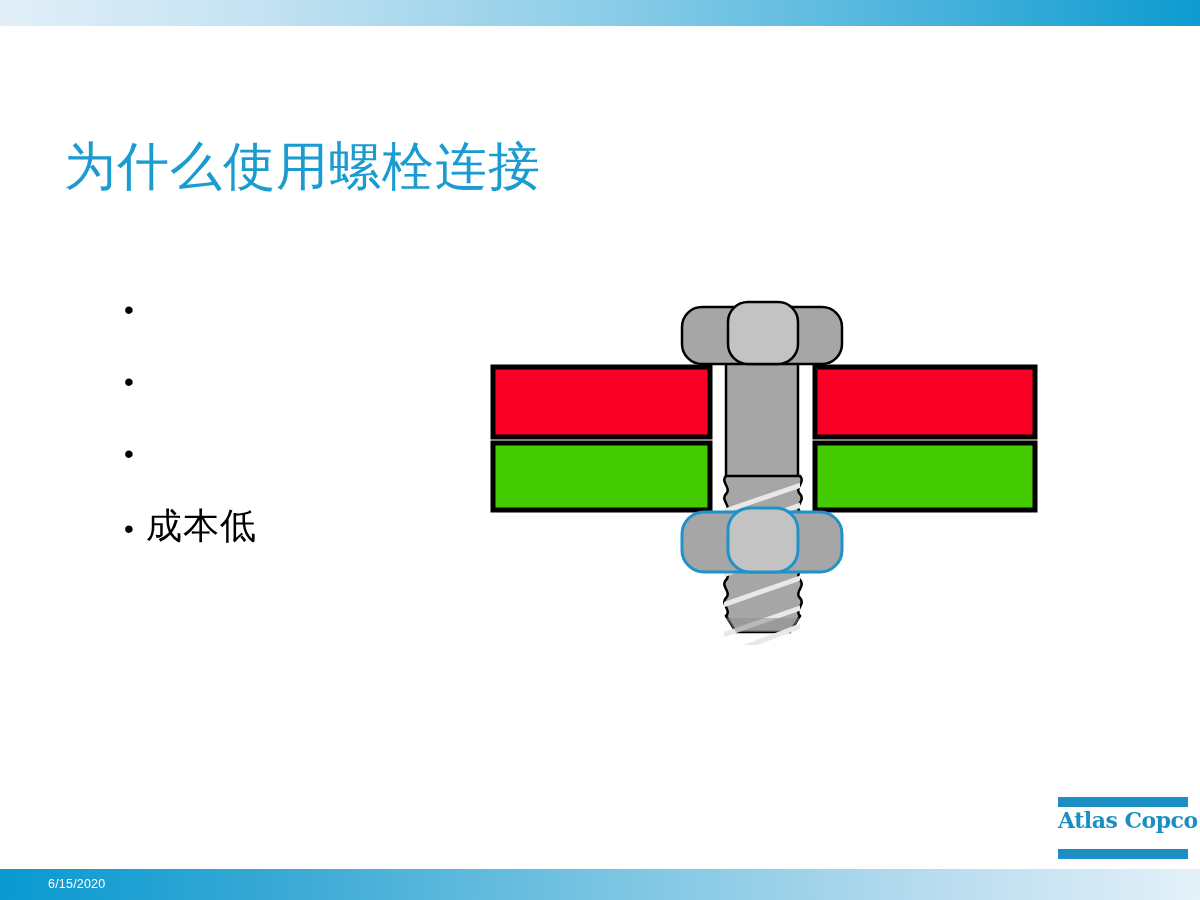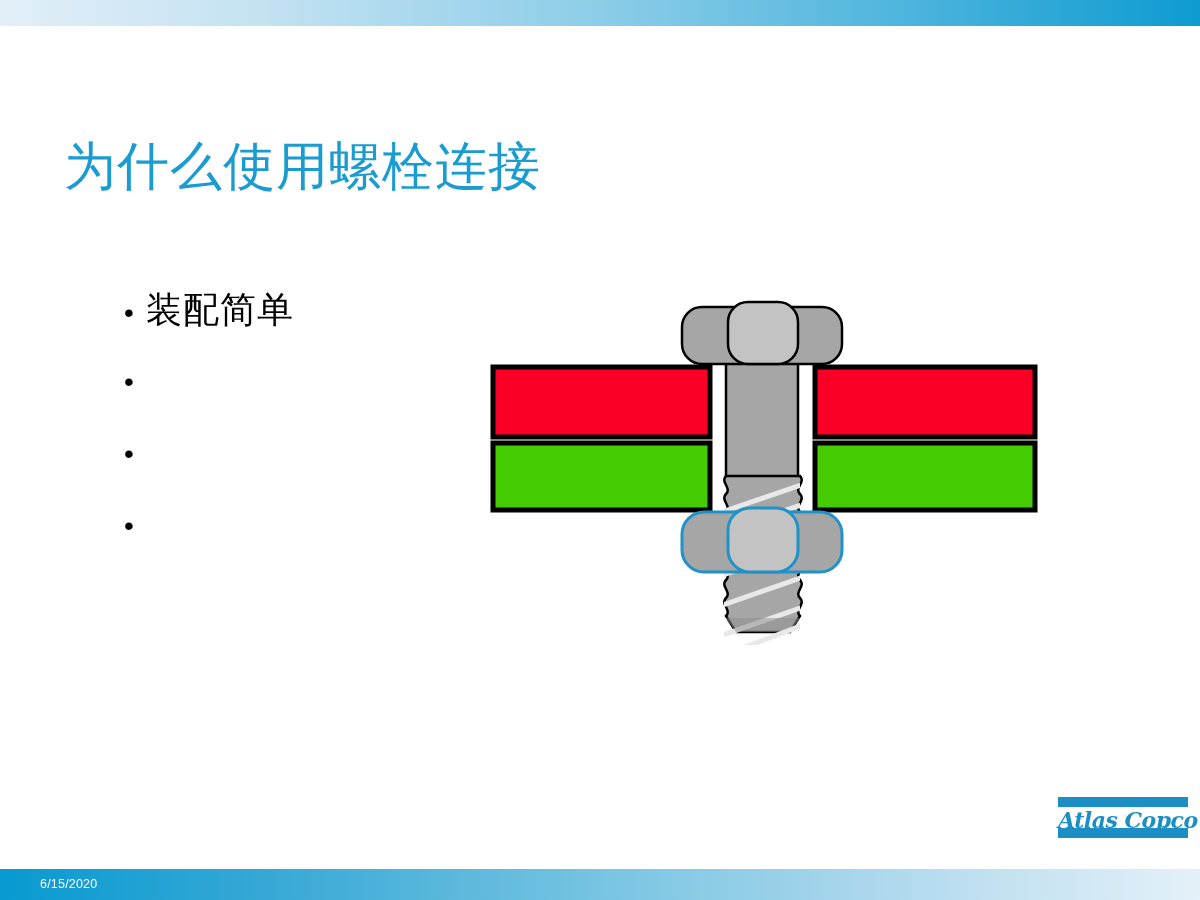--- a/index.html
+++ b/index.html
@@ -24,21 +24,21 @@
     background: linear-gradient(to right, #e2eff8 0%, #c3e2f2 22%, #8ccde8 50%, #4cb4dd 76%, #0d9bd0 100%);
   }
   #bottom-bar {
     position: absolute;
     left: 0; top: 869px;
     width: 1200px; height: 31px;
     background: linear-gradient(to right, #089ad1 0%, #36a8d5 22%, #7cc6e3 52%, #b8dcef 78%, #e4f1f9 100%);
   }
   #footer-date {
     position: absolute;
-    left: 40px; top: 877px;
+    left: 48px; top: 877px;
     font-size: 12.5px;
     color: #ffffff;
     letter-spacing: 0.2px;
     white-space: nowrap;
     text-align: center;
   }
 
   
   #page-title {
     position: absolute;
@@ -89,54 +89,53 @@
     position: absolute;
     left: 1058px; top: 797px;
     width: 130px;
   }
   .logo-bar {
     height: 10px;
     background: #1b8fc4;
     width: 130px;
   }
   .logo-word {
-    height: 21px;
+    height: 42px;
     line-height: 27px;
     font-family: "DejaVu Serif", "Liberation Serif", serif;
-    font-style: italic;
     font-weight: bold;
     font-size: 22px;
     color: #1b8fc4;
     letter-spacing: -0.5px;
     white-space: nowrap;
     text-align: center;
   }
 </style>
 </head>
 <body>
 
 <div id="slide">
 
   <div id="top-bar"></div>
 
   <div id="page-title">为什么使用螺栓连接</div>
 
   <div id="bullet-list">
     <div class="bullet-row">
       <span class="bullet-dot">•</span>
-      <span class="bullet-text">装配简单</span>
-    </div>
-    <div class="bullet-row">
-      <span class="bullet-dot">•</span>
-    </div>
-    <div class="bullet-row">
-      <span class="bullet-dot">•</span>
-    </div>
-    <div class="bullet-row">
-      <span class="bullet-dot">•</span>
+    </div>
+    <div class="bullet-row">
+      <span class="bullet-dot">•</span>
+    </div>
+    <div class="bullet-row">
+      <span class="bullet-dot">•</span>
+    </div>
+    <div class="bullet-row">
+      <span class="bullet-dot">•</span>
+      <span class="bullet-text">成本低</span>
     </div>
   </div>
 
   <div id="bolt-diagram">
     <svg width="620" height="380" viewBox="0 0 620 380" xmlns="http://www.w3.org/2000/svg">
       <defs>
         <clipPath id="threadClipUpper">
           <path d="M264,196 L264,242 L340,242 L340,196 Z"></path>
         </clipPath>
         <clipPath id="threadClipLower">

